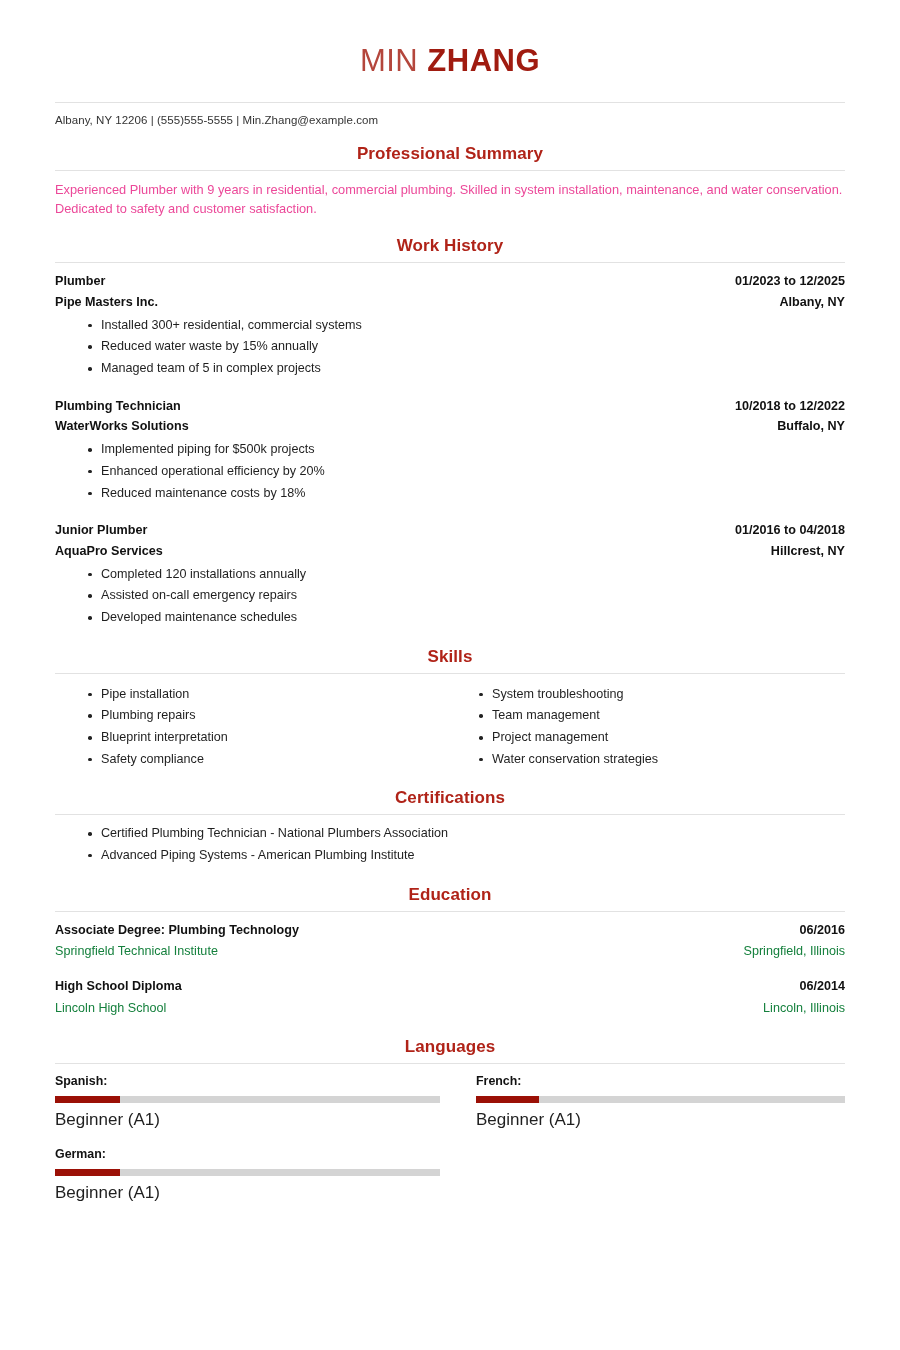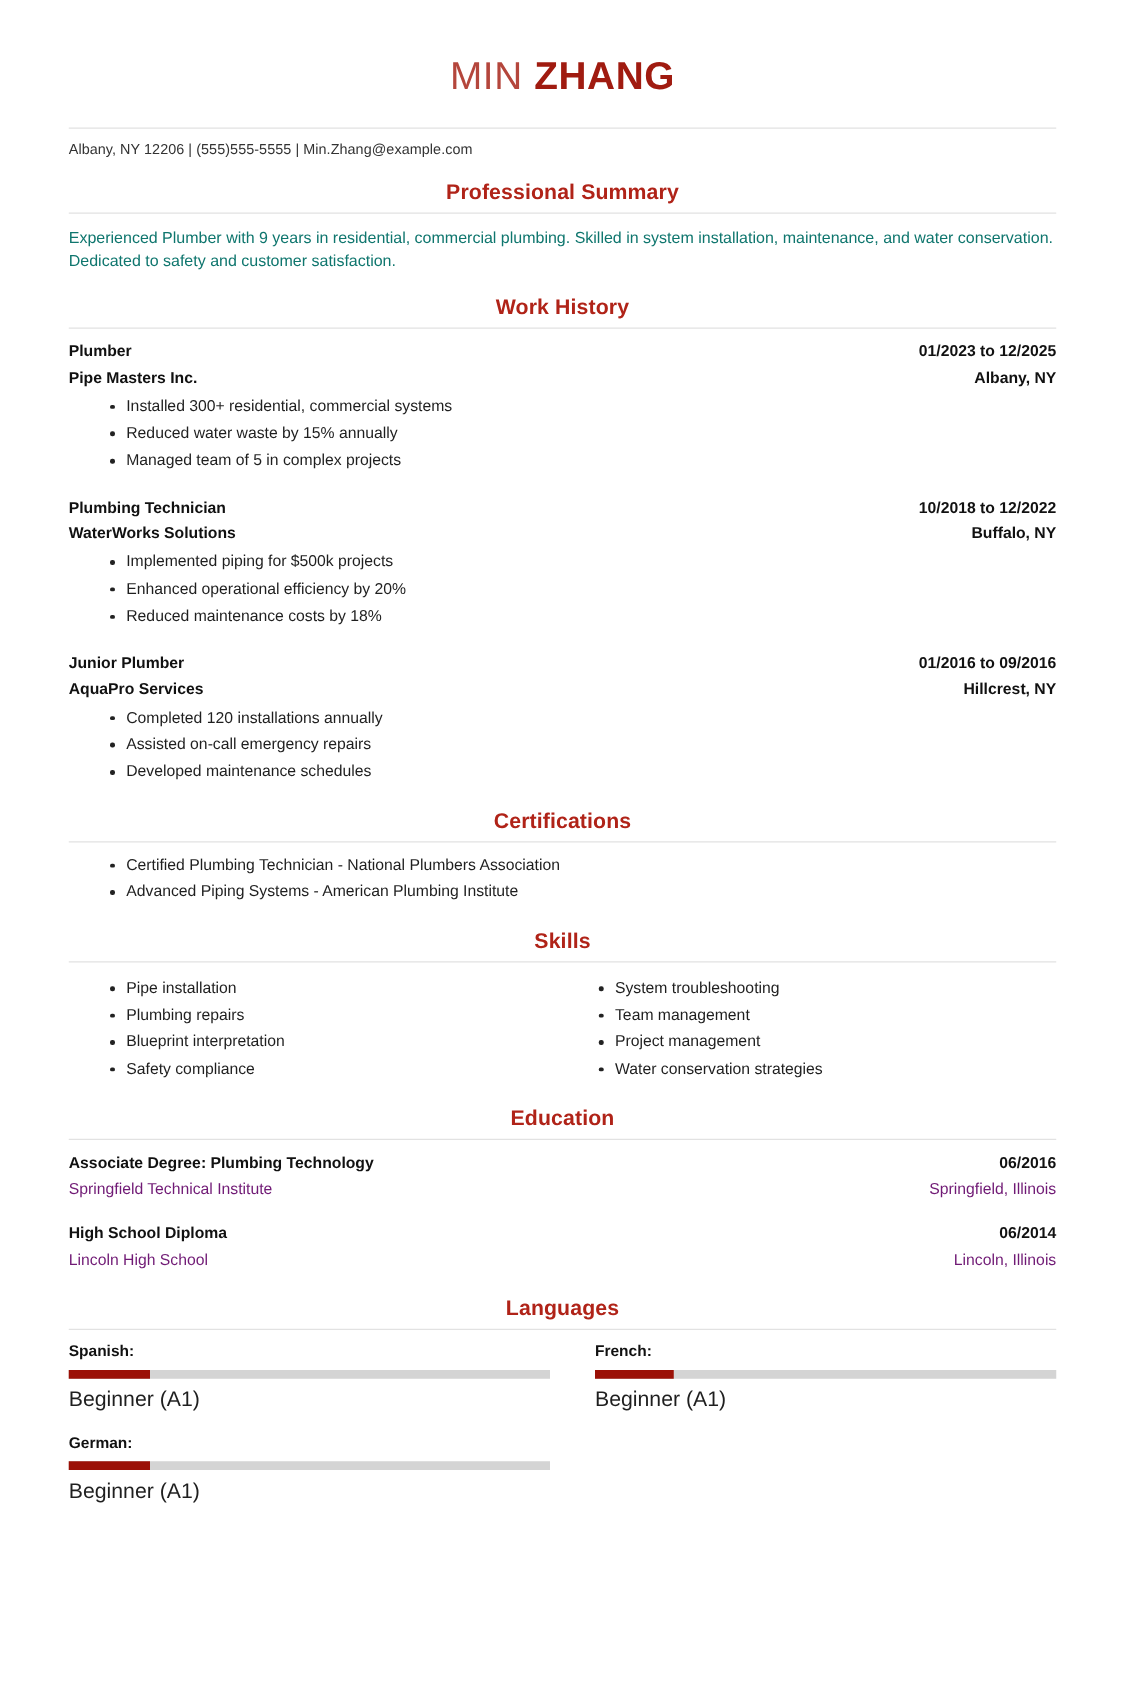--- a/index.html
+++ b/index.html
@@ -73,21 +73,21 @@
   .section-rule {
     border: 0;
     border-top: 1px solid #e2e2e2;
     margin: 0 0 8px 0;
   }
 
   
   .summary {
     font-size: 12.8px;
     line-height: 1.45;
-    color: #0f766e;
+    color: #ec4899;
     margin: 0;
     padding-top: 2px;
   }
 
   
   .job {
     margin-bottom: 16px;
   }
   .job:last-child { margin-bottom: 16px; }
   .job-row {
@@ -147,21 +147,21 @@
   }
   .edu:last-child { margin-bottom: 0; }
   .edu-row {
     display: flex;
     justify-content: space-between;
     align-items: baseline;
     font-size: 12.6px;
     line-height: 1.7;
   }
   .edu-row.primary { font-weight: 700; color: #111111; }
-  .edu-row.secondary { font-weight: 400; color: #701a75; }
+  .edu-row.secondary { font-weight: 400; color: #15803d; }
   .edu-row .right { white-space: nowrap; text-align: right; }
 
   
   .lang-grid {
     display: flex;
     flex-wrap: wrap;
   }
   .lang-item {
     width: 50%;
     box-sizing: border-box;
@@ -247,41 +247,32 @@
         <ul class="bullets">
           <li>Implemented piping for $500k projects</li>
           <li>Enhanced operational efficiency by 20%</li>
           <li>Reduced maintenance costs by 18%</li>
         </ul>
       </div>
 
       <div class="job">
         <div class="job-row">
           <span class="left">Junior Plumber</span>
-          <span class="right">01/2016 to 09/2016</span>
+          <span class="right">01/2016 to 04/2018</span>
         </div>
         <div class="job-row">
           <span class="left">AquaPro Services</span>
           <span class="right">Hillcrest, NY</span>
         </div>
         <ul class="bullets">
           <li>Completed 120 installations annually</li>
           <li>Assisted on-call emergency repairs</li>
           <li>Developed maintenance schedules</li>
         </ul>
       </div>
-    </div>
-
-    <div class="section">
-      <h2 class="section-title">Certifications</h2>
-      <hr class="section-rule">
-      <ul class="bullets">
-        <li>Certified Plumbing Technician - National Plumbers Association</li>
-        <li>Advanced Piping Systems - American Plumbing Institute</li>
-      </ul>
     </div>
 
     <div class="section">
       <h2 class="section-title">Skills</h2>
       <hr class="section-rule">
       <div class="two-col">
         <div class="col left-col">
           <ul class="bullets">
             <li>Pipe installation</li>
             <li>Plumbing repairs</li>
@@ -294,20 +285,29 @@
             <li>System troubleshooting</li>
             <li>Team management</li>
             <li>Project management</li>
             <li>Water conservation strategies</li>
           </ul>
         </div>
       </div>
     </div>
 
     <div class="section">
+      <h2 class="section-title">Certifications</h2>
+      <hr class="section-rule">
+      <ul class="bullets">
+        <li>Certified Plumbing Technician - National Plumbers Association</li>
+        <li>Advanced Piping Systems - American Plumbing Institute</li>
+      </ul>
+    </div>
+
+    <div class="section">
       <h2 class="section-title">Education</h2>
       <hr class="section-rule">
 
       <div class="edu">
         <div class="edu-row primary">
           <span class="left">Associate Degree: Plumbing Technology</span>
           <span class="right">06/2016</span>
         </div>
         <div class="edu-row secondary">
           <span class="left">Springfield Technical Institute</span>

